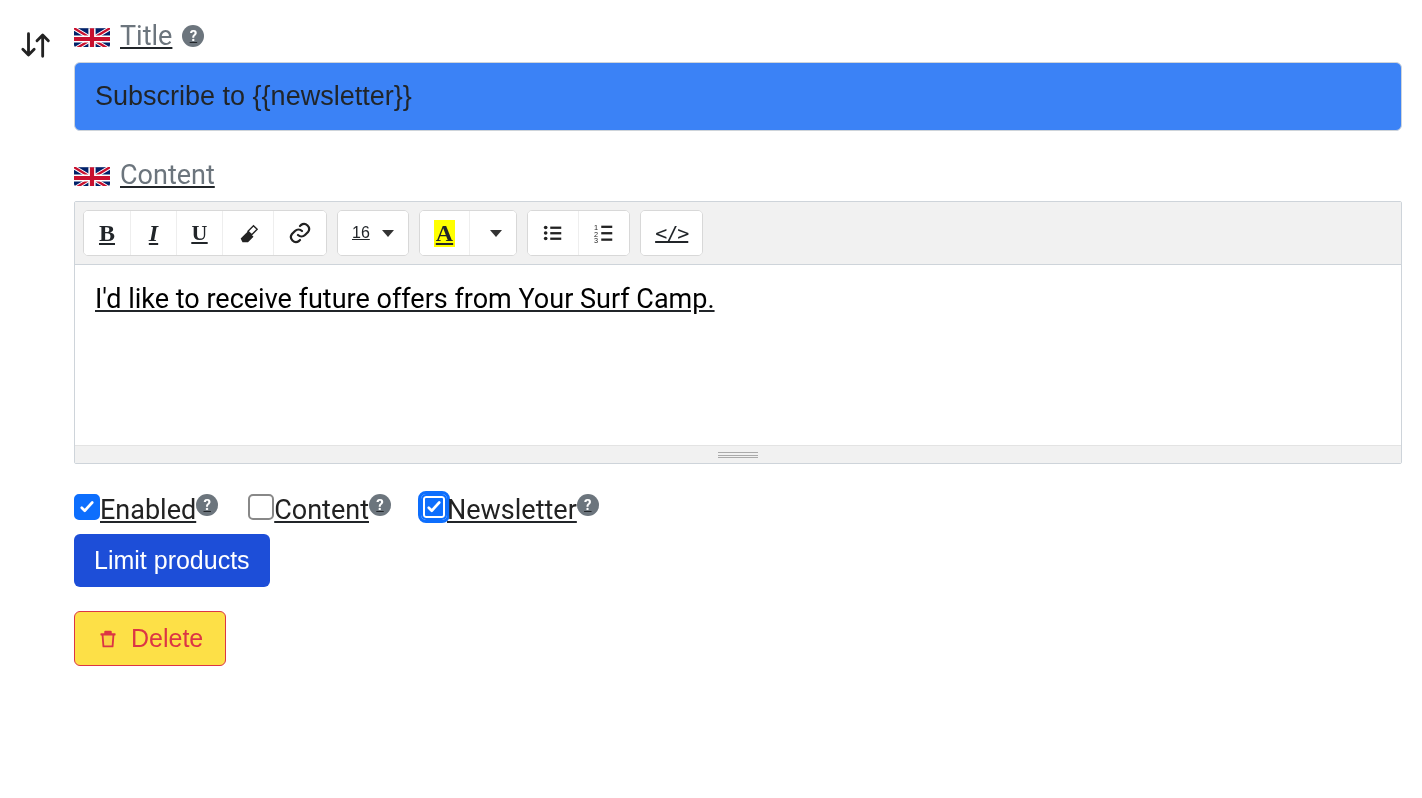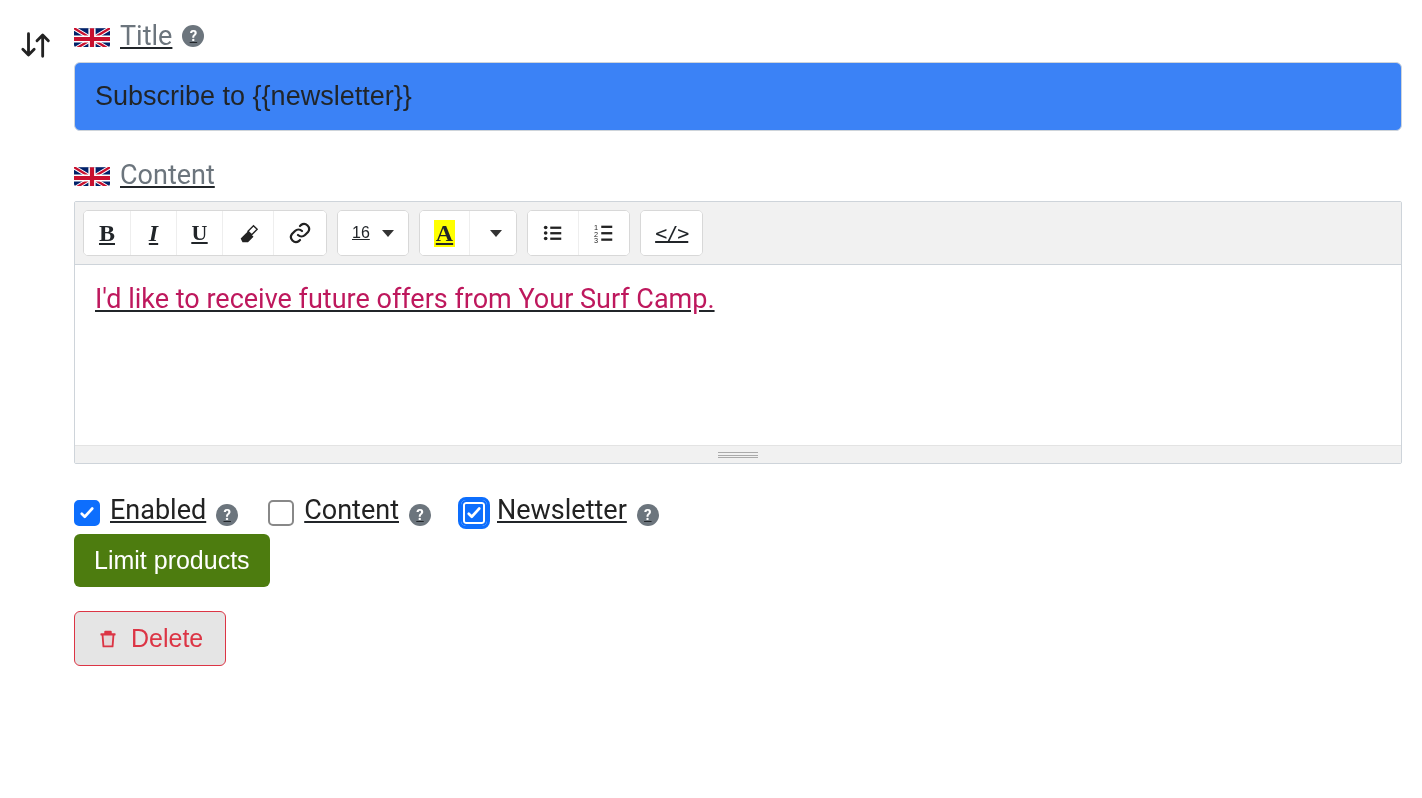--- a/index.html
+++ b/index.html
@@ -117,21 +117,21 @@
     font-family: Georgia, serif;
     font-weight: 700;
     font-size: 24px;
     padding: 0 2px;
   }
   .code-glyph { font-family: monospace; font-size: 20px; letter-spacing: -1px; }
   .editor-body {
     min-height: 180px;
     padding: 18px 20px;
     font-size: 27px;
-    color: #be185d;
+    color: #000000;
     background: #fff;
     outline: none;
   }
   .resize-bar {
     height: 18px;
     background: #f1f1f1;
     border-top: 1px solid #e3e3e3;
     display: flex;
     align-items: center;
     justify-content: center;
@@ -155,22 +155,22 @@
     align-items: center;
     gap: 30px;
     font-size: 27px;
     color: #222;
     margin-top: 30px;
     margin-bottom: 8px;
     flex-wrap: wrap;
   }
   .opt {
     display: inline-flex;
-    align-items: flex-end;
-    gap: 10px;
+    align-items: flex-start;
+    gap: 0;
   }
   .cbx {
     width: 26px;
     height: 26px;
     border: 2px solid #888;
     border-radius: 5px;
     background: #fff;
     display: inline-flex;
     align-items: center;
     justify-content: center;
@@ -184,35 +184,35 @@
   .cbx.focused-outline {
     outline: 3px solid #0d6efd;
     outline-offset: 0;
     background: #0d6efd;
     border-color: #0d6efd;
   }
   .cbx svg { display: none; }
   .cbx.checked svg { display: block; }
   .limit-btn {
     display: inline-block;
-    background: #4d7c0f;
+    background: #1d4ed8;
     color: #fff;
     font-size: 25px;
     padding: 12px 20px;
     border: none;
     border-radius: 6px;
     cursor: pointer;
   }
   .delete-row { margin-top: 24px; }
   .delete-btn {
     display: inline-flex;
     align-items: center;
     gap: 12px;
     color: #dc3545;
-    background: #e5e5e5;
+    background: #fde047;
     border: 1px solid #dc3545;
     border-radius: 6px;
     padding: 12px 22px;
     font-size: 25px;
     cursor: pointer;
   }
 </style>
 </head>
 <body>
 

